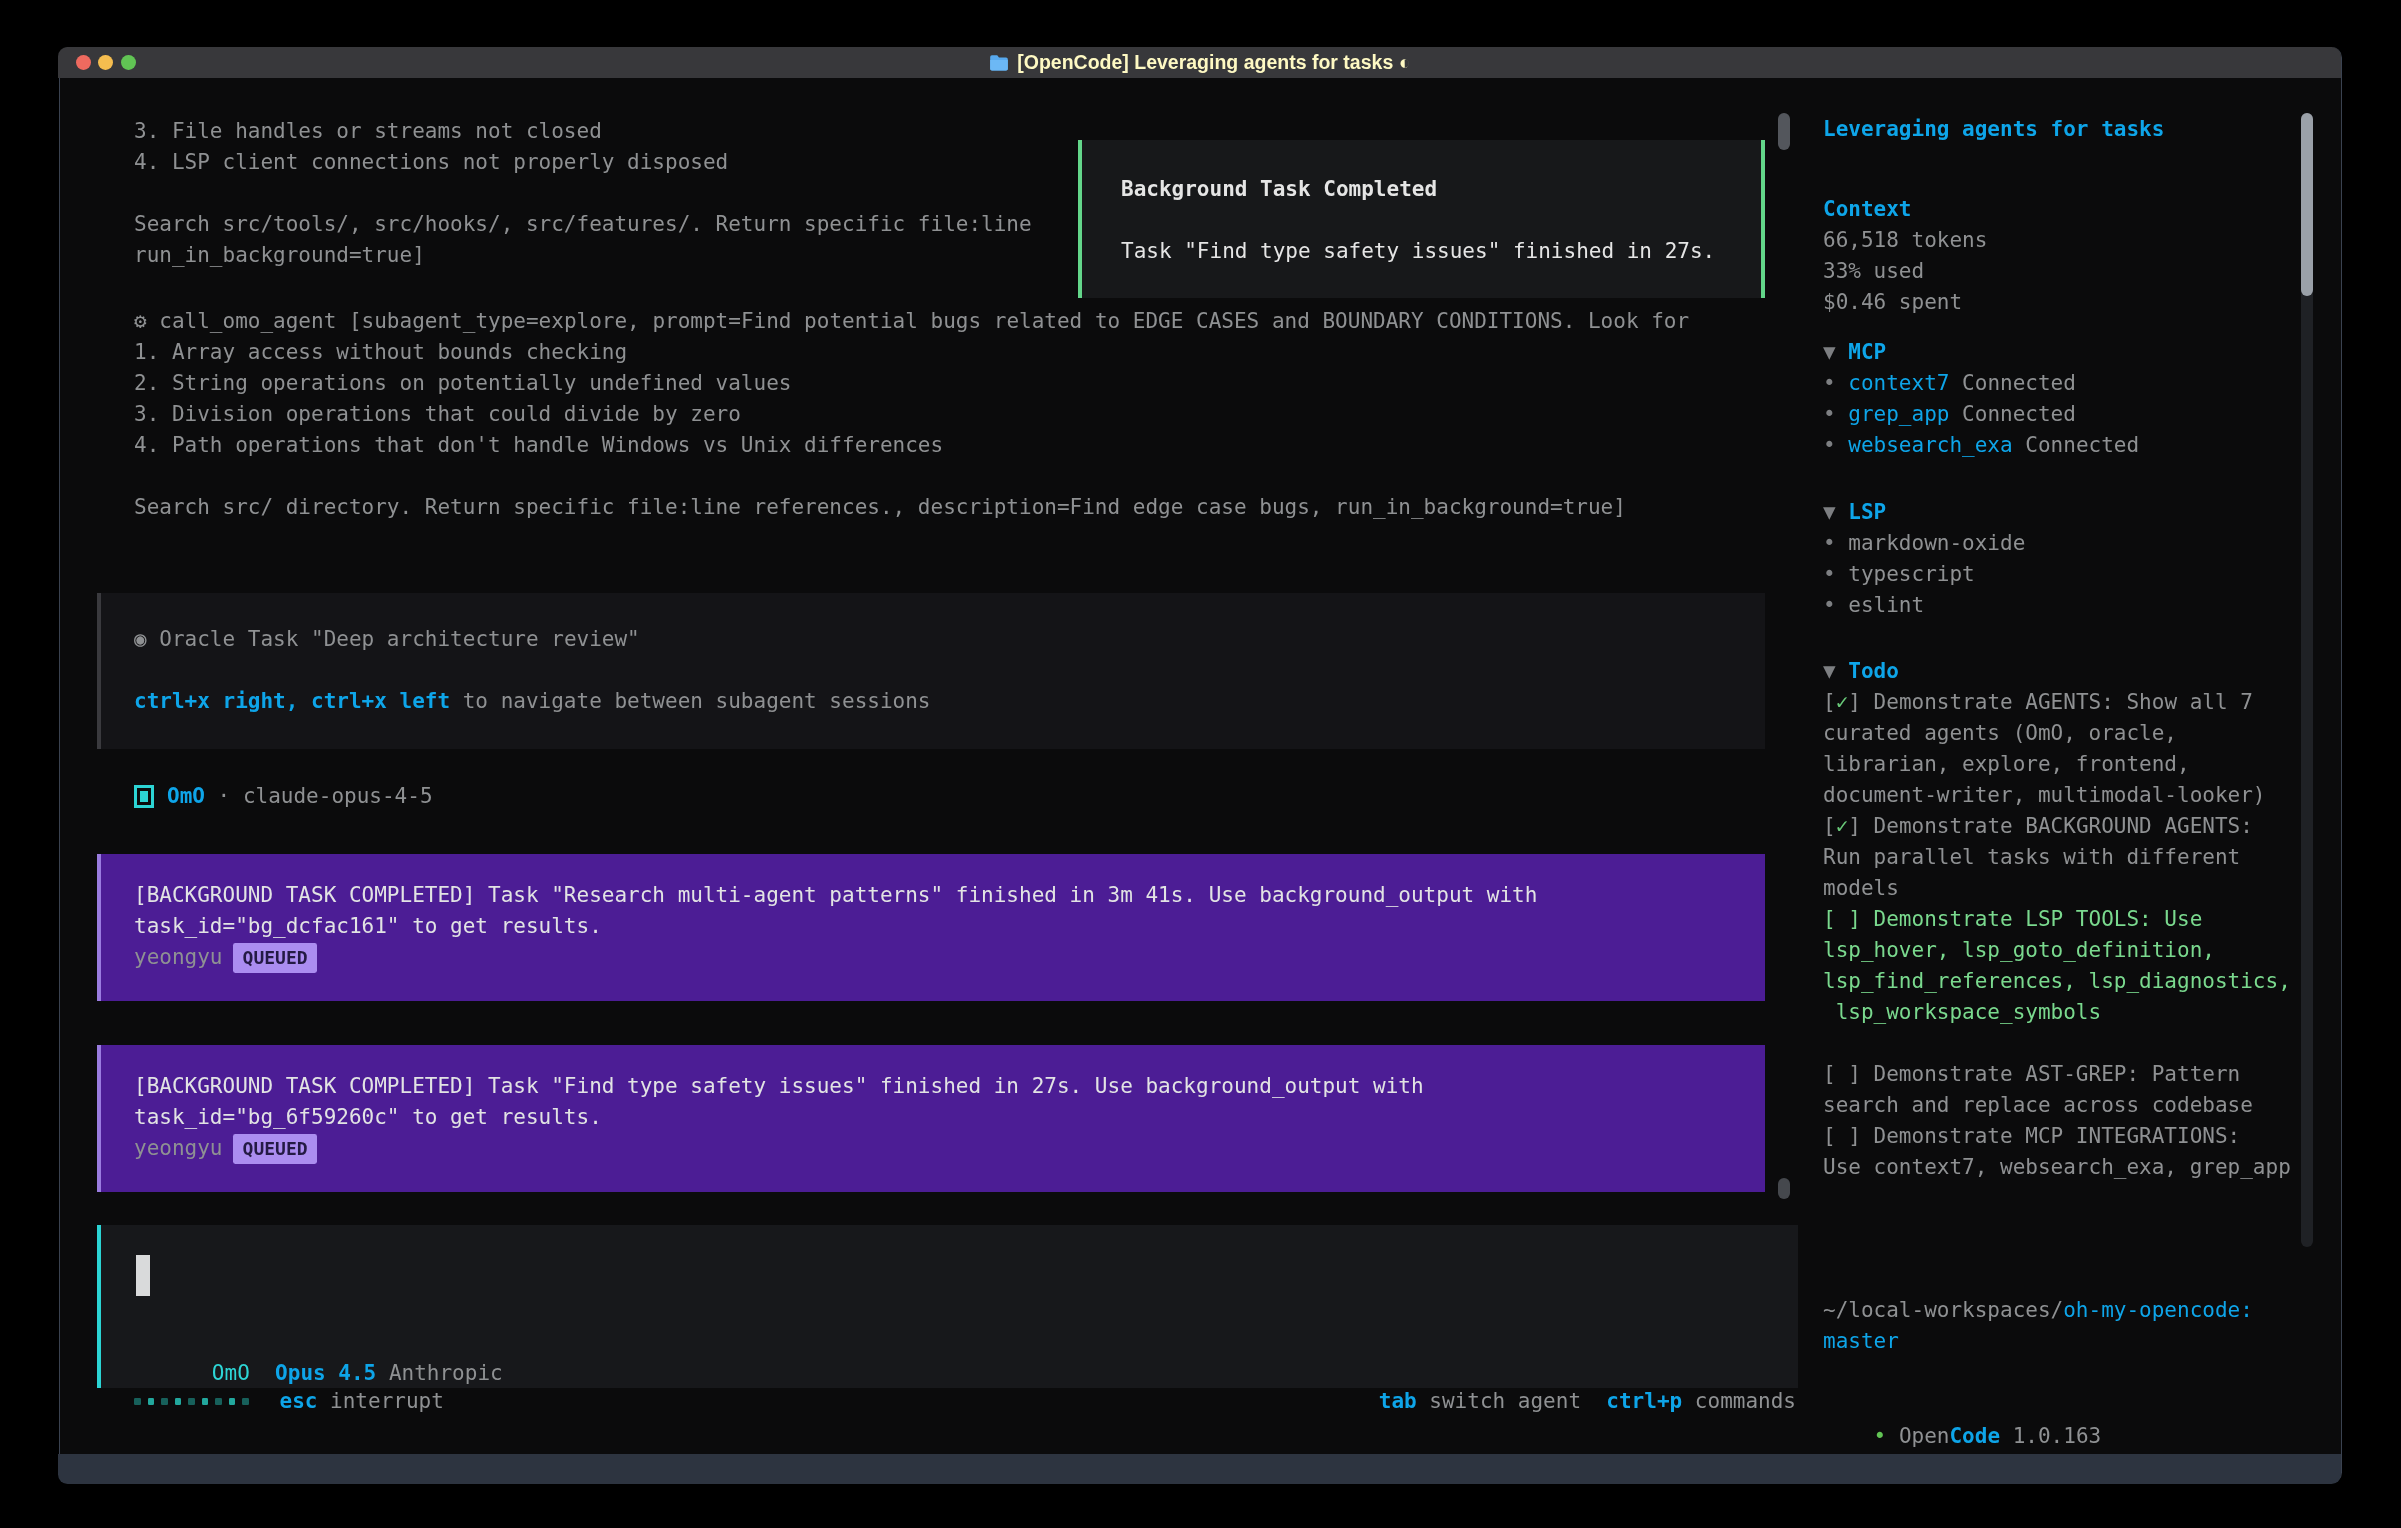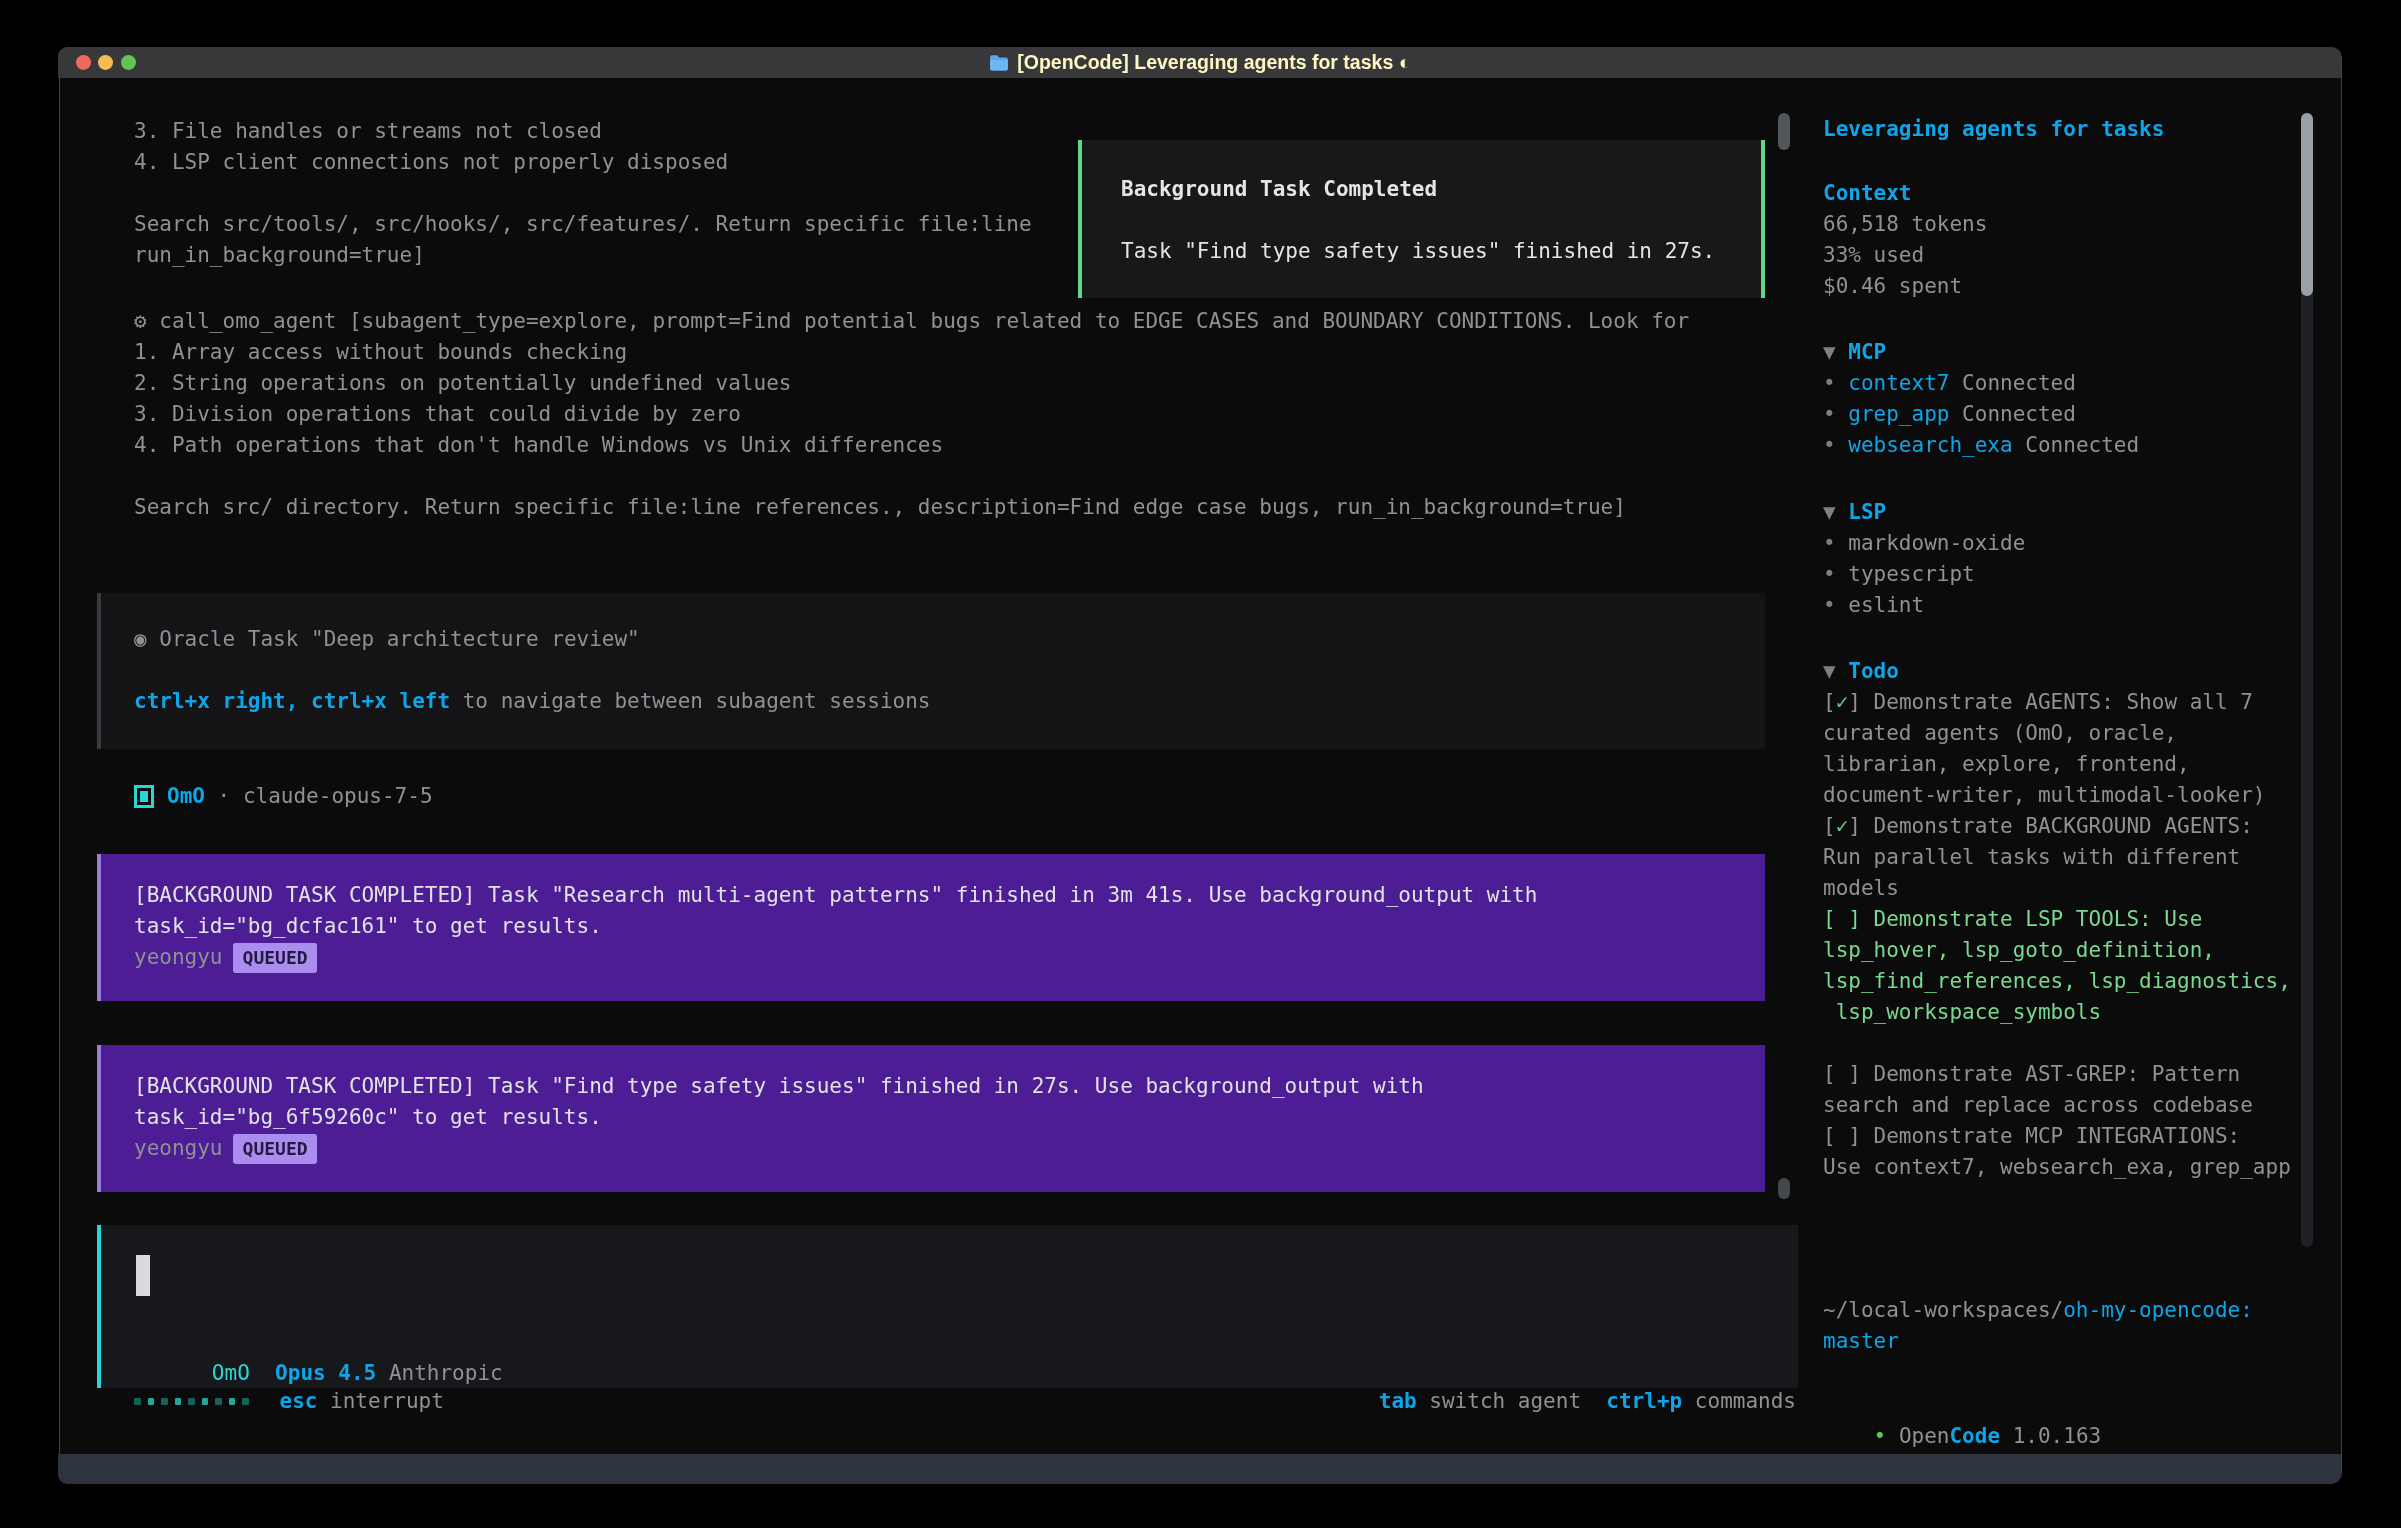--- a/index.html
+++ b/index.html
@@ -82,21 +82,21 @@
   .dot:nth-child(odd) { opacity:.55; }
   .hint-group { display:flex; align-items:center; }
 
   .scroll-thumb { position:absolute; width:11.8px; border-radius:5.9px; background:#53565c; }
   #mthumb1 { left:1718px; top:66px; height:37px; }
   #mthumb2 { left:1718px; top:1131px; height:20.7px; background:#45484d; }
 
   
   .sb { left:1763px; }
   #sb-title { top:67px; }
-  #sb-context { top:131px; }
+  #sb-context { top:147px; }
   #sb-mcp { top:290px; }
   #sb-lsp { top:450px; }
   #sb-todo { top:609px; width:520px; }
   #sb-workspace { top:1248px; width:520px; }
   #sb-version { top:1343px; }
   .todo-done-check { color:#69c979; }
   .todo-active { color:#7ad98e; }
   .sb-track { position:absolute; left:2241px; top:66px; width:11.8px; height:1134px; background:#1f2125; border-radius:5.9px; }
   .sb-thumb { position:absolute; left:0; top:0; width:11.8px; height:183px; background:#9aa0a8; border-radius:5.9px; }
 
@@ -153,21 +153,21 @@
   <div class="abs" id="oracle-box">
     <div class="mline"><span>◉</span><span> Oracle Task "Deep architecture review"</span></div>
     <div class="mline">&nbsp;</div>
     <div class="mline"><span class="bold white">ctrl+x right, ctrl+x left</span><span> to navigate between subagent sessions</span></div>
   </div>
 
   <div class="abs" id="agent-line">
     <span class="omo-icon"></span>
     <span class="mline bold white">OmO</span>
     <span class="mline"> · </span>
-    <span class="mline">claude-opus-7-5</span>
+    <span class="mline">claude-opus-4-5</span>
   </div>
 
   <div class="abs task-box" id="task-0">
     <div class="mline task-text">[BACKGROUND TASK COMPLETED] Task "Research multi-agent patterns" finished in 3m 41s. Use background_output with</div>
     <div class="mline task-text">task_id="bg_dcfac161" to get results.</div>
     <div class="mline"><span class="grey">yeongyu</span><span class="badge">QUEUED</span></div>
   </div>
   <div class="abs task-box" id="task-1">
     <div class="mline task-text">[BACKGROUND TASK COMPLETED] Task "Find type safety issues" finished in 27s. Use background_output with</div>
     <div class="mline task-text">task_id="bg_6f59260c" to get results.</div>

